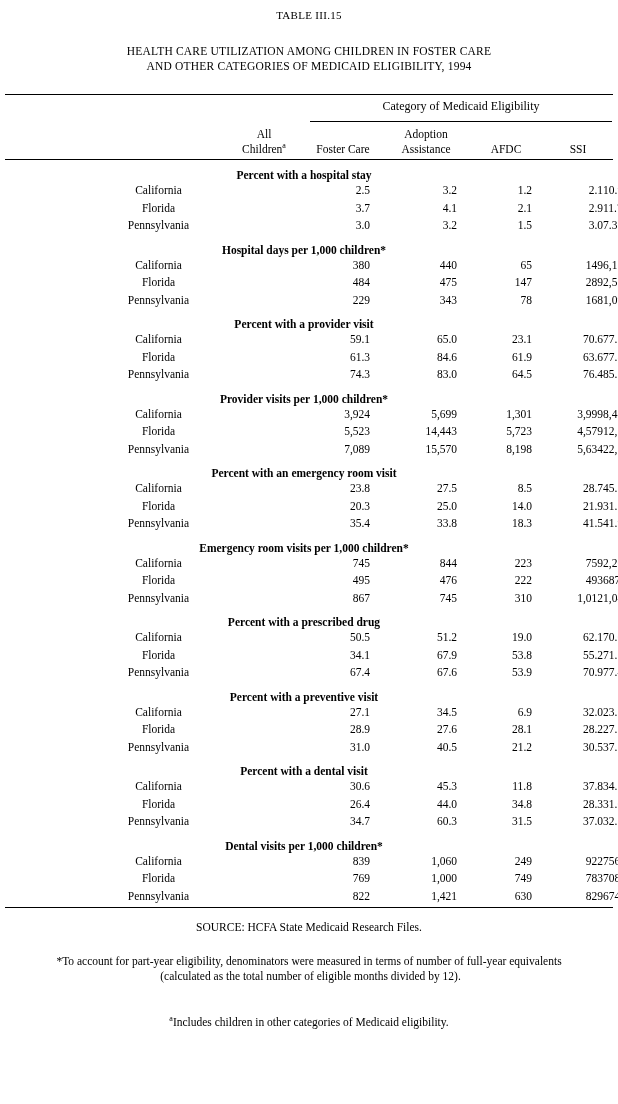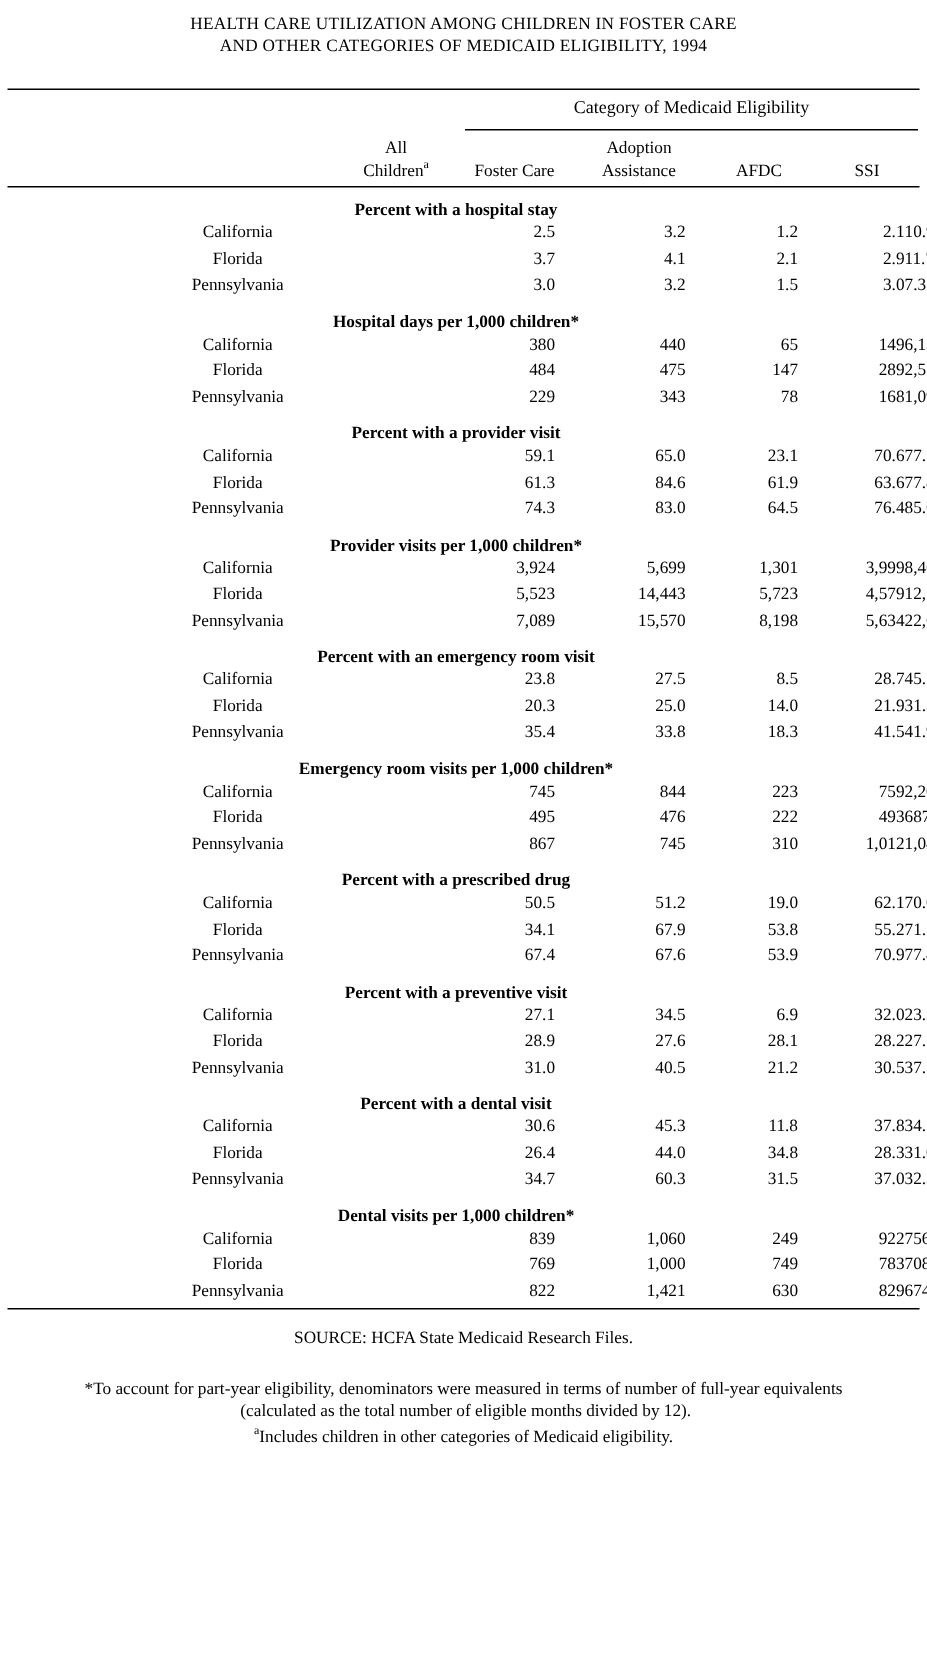--- a/index.html
+++ b/index.html
@@ -26,21 +26,21 @@
   .table-number {
     text-align: center;
     font-size: 11px;
     letter-spacing: 0.3px;
     margin-top: 9px;
   }
   .table-title {
     text-align: center;
     font-size: 11.5px;
     letter-spacing: 0.2px;
-    margin-top: 9px;
+    margin-top: 23px;
     line-height: 15px;
   }
 
   
   .rule-top {
     border-top: 1.6px solid #000;
     margin-top: 20px;
   }
   .rule-header {
     border-top: 1.6px solid #000;
@@ -125,28 +125,29 @@
 
   
   .notes {
     font-size: 11.5px;
     line-height: 15.5px;
     text-align: center;
   }
   .note-source { margin-top: 12px; }
   .note-star   { margin-top: 18px; }
   .note-star .cont { display: block; padding-left: 3px; }
-  .note-a      { margin-top: 1px; }
+  .note-a      { margin-top: 30px; }
   .note-a sup  { font-size: 8px; vertical-align: super; line-height: 0; }
 </style>
 </head>
 <body>
 
 <div class="page">
 
+  <div class="table-number">TABLE III.15</div>
 
   <div class="table-title">
     <div>HEALTH CARE UTILIZATION AMONG CHILDREN IN FOSTER CARE</div>
     <div>AND OTHER CATEGORIES OF MEDICAID ELIGIBILITY, 1994</div>
   </div>
 
   <div class="rule-top"></div>
 
   <div class="head">
     <div class="spanner-label">Category of Medicaid Eligibility</div>

